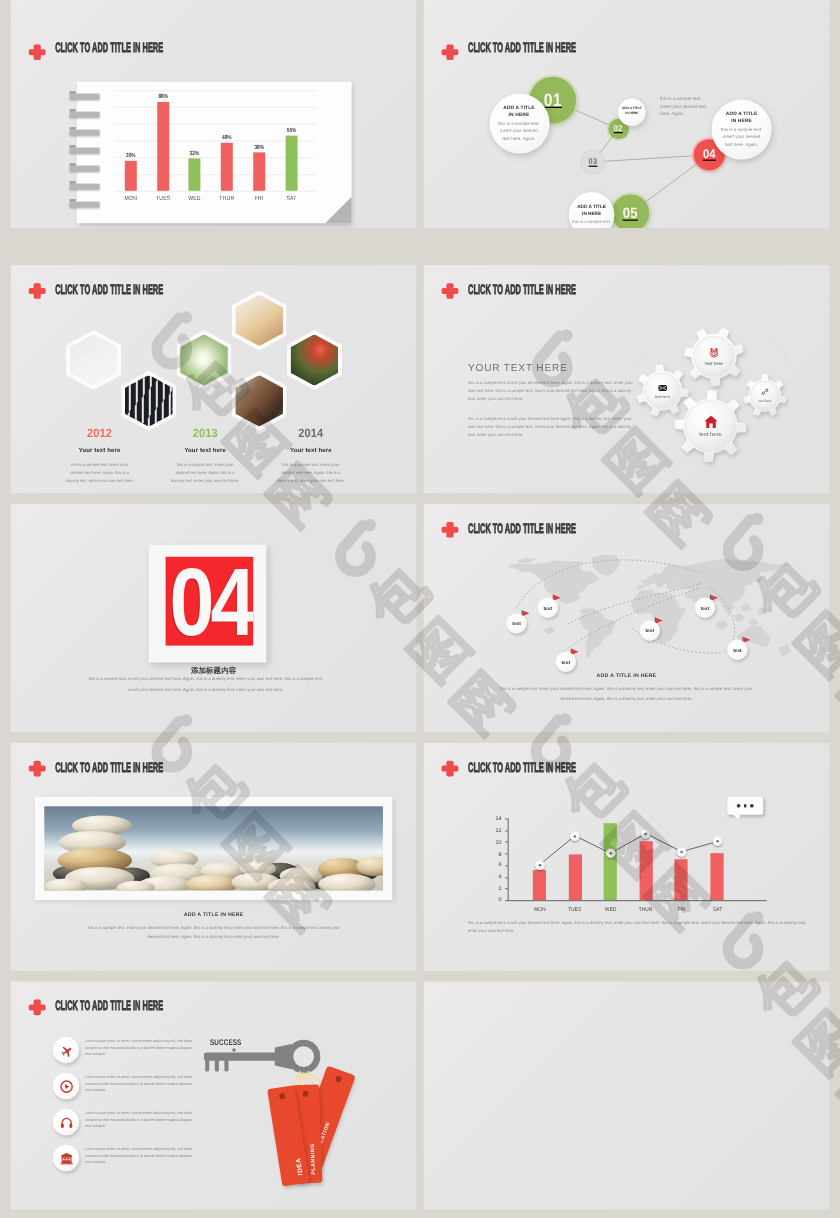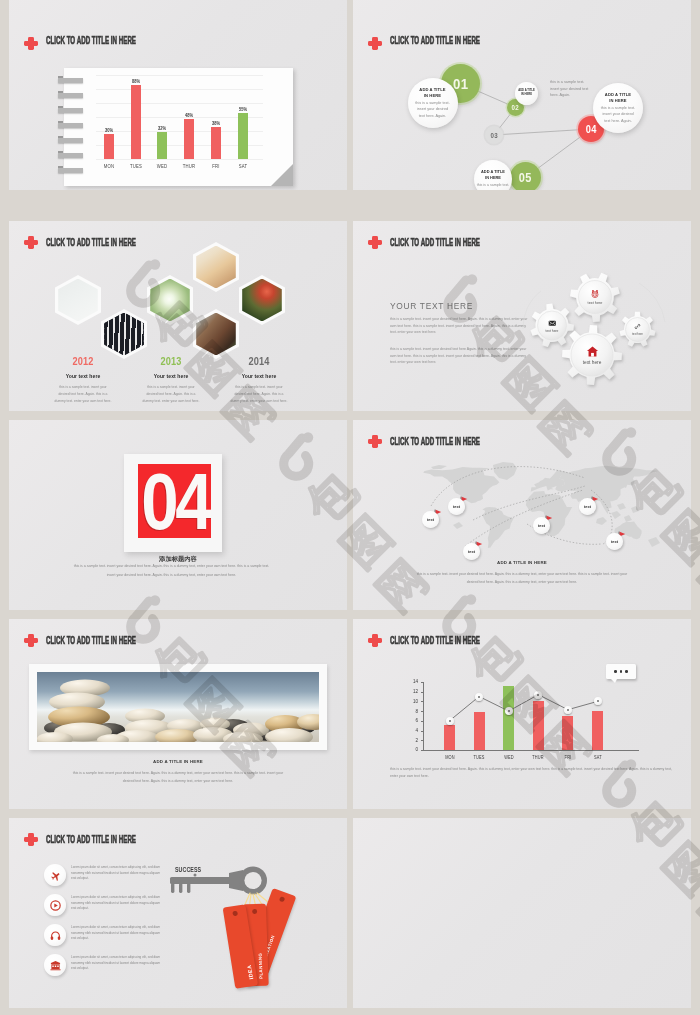--- a/index.html
+++ b/index.html
@@ -40,21 +40,21 @@
   .gl{position:absolute;left:-13px;width:167px;height:1px;background:#efefef;}
   .bar{position:absolute;bottom:0;width:10px;}
   .blab{position:absolute;font-size:5px;font-weight:bold;color:#3f3f3f;
         text-align:center;width:26px;transform:scaleX(.8);}
   .xlab{position:absolute;font-size:5px;color:#4a4a4a;text-align:center;width:26px;
         transform:scaleX(.85);letter-spacing:.2px;}
 
   
   .s2 svg{position:absolute;left:0;top:0;}
   .nc{position:absolute;z-index:2;border-radius:50%;display:flex;align-items:center;
-      justify-content:center;}
+      justify-content:center;text-decoration:underline;}
   .nc-num{font-weight:bold;color:#f4f7e8;font-family:"Liberation Sans",sans-serif;
           letter-spacing:.3px;transform:scaleX(.88);}
   .nc-w{position:absolute;z-index:3;border-radius:50%;background:
         radial-gradient(circle at 36% 28%,#ffffff 0%,#fbfbfb 52%,#efeeee 100%);
         box-shadow:1px 2px 5px rgba(0,0,0,.17);display:flex;flex-direction:column;
         align-items:center;justify-content:center;text-align:center;}
   .nc-t{font-weight:bold;color:#2f2f2f;}
   .nc-b{color:#8d8d8d;}
   .s2txt{position:absolute;color:#8d8d8d;}
 

